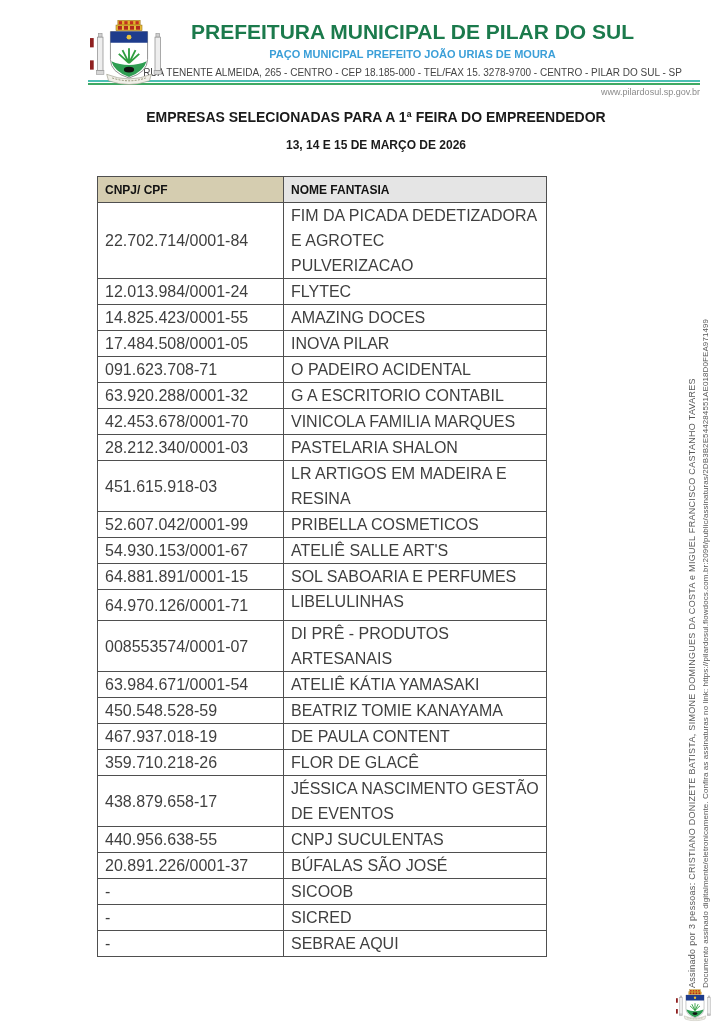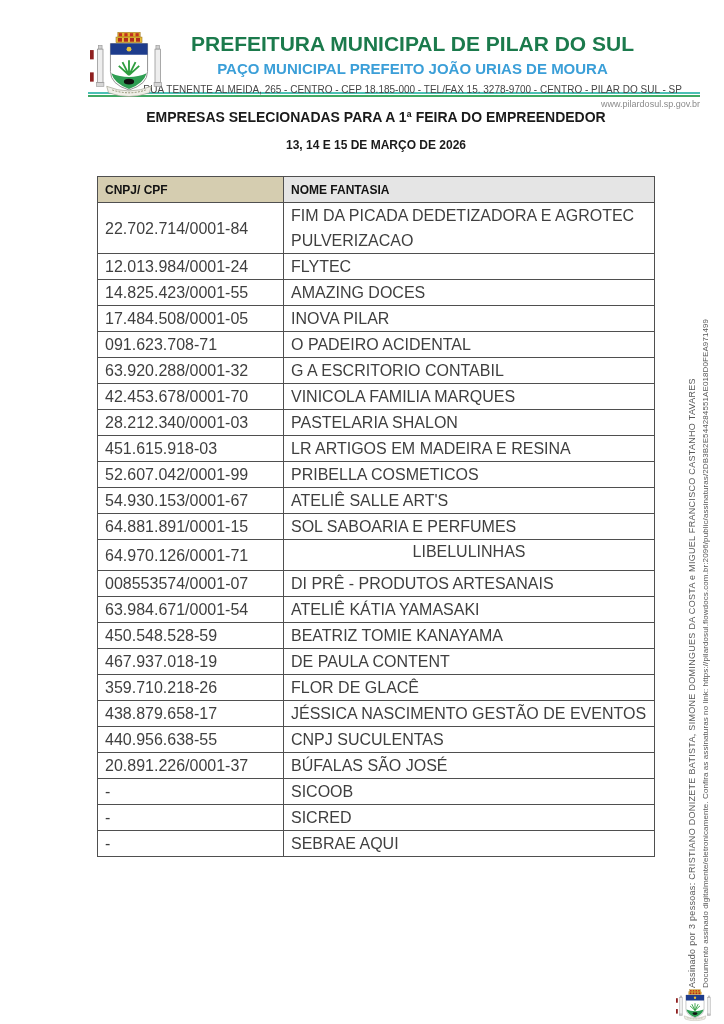--- a/index.html
+++ b/index.html
@@ -7,59 +7,59 @@
   body { font-family: "Liberation Sans", sans-serif; }
   .page {
     position: relative;
     width: 724px;
     height: 1024px;
     background: #ffffff;
     overflow: hidden;
   }
 
   
-  .letterhead { position: absolute; left: 0; top: 12px; width: 724px; height: 100px; }
+  .letterhead { position: absolute; left: 0; top: 0; width: 724px; height: 100px; }
   .rule { position: absolute; left: 88px; width: 612px; height: 2px; }
   .rule.teal  { top: 80px; }
   .rule.green { top: 83px; }
   .coat-main { position: absolute; left: 90px; top: 15px; width: 78px; height: 74px; z-index: 3; }
   .head-text { position: absolute; left: 130px; top: 20px; width: 565px; text-align: center; z-index: 2; }
   .org-name { font-size: 21px; font-weight: bold; letter-spacing: 0px; white-space: nowrap; }
-  .building-name { font-size: 15px; font-weight: bold; margin-top: 4px; white-space: nowrap; }
+  .building-name { font-size: 11px; font-weight: bold; margin-top: 4px; white-space: nowrap; }
   .address { font-size: 10px; color: #454545; margin-top: 7px; white-space: nowrap; }
   .website { position: absolute; right: 24px; top: 87px; font-size: 9px; color: #8a8a8a; }
 
   
   .title-block { position: absolute; left: 97px; top: 109px; width: 558px; text-align: center; }
   .doc-title {
     font-size: 14px; font-weight: bold; color: #1a1a1a;
     text-underline-offset: 3px;
     white-space: nowrap;
   }
   .doc-dates { font-size: 12px; font-weight: bold; color: #1a1a1a; margin-top: 13px; }
 
   
   table.companies {
-    position: absolute; left: 97px; top: 176px; width: 558px;
+    position: absolute; left: 97px; top: 176px; width: 450px;
     border-collapse: collapse; table-layout: fixed;
   }
   table.companies th, table.companies td { border: 1px solid #4f4f4f; }
   table.companies th {
     font-size: 12px; font-weight: bold; color: #121212;
     text-align: left; padding: 4px 7px; height: 26px;
   }
   table.companies col.c1 { width: 186px; }
   table.companies td {
     font-size: 16px; color: #3f3f3f;
     padding: 0 7px; height: 26px; line-height: 25px;
     vertical-align: middle; white-space: pre-line;
     overflow: hidden;
   }
   table.companies tr.tall td { height: 31px; }
-  table.companies tr.tall td:last-child { vertical-align: top; line-height: 22px; padding-top: 1px; text-align: center; }
+  table.companies tr.tall td:last-child { vertical-align: top; line-height: 22px; padding-top: 1px; }
 
   
   .vtext {
     position: absolute; transform-origin: 0 0; transform: rotate(-90deg);
     white-space: nowrap; color: #595959;
   }
   .vtext.signers { left: 687px; top: 988px; font-size: 9px; letter-spacing: 0.3px; }
   .vtext.verify  { left: 701px; top: 988px; font-size: 8px; letter-spacing: 0.1px; }
 
   

